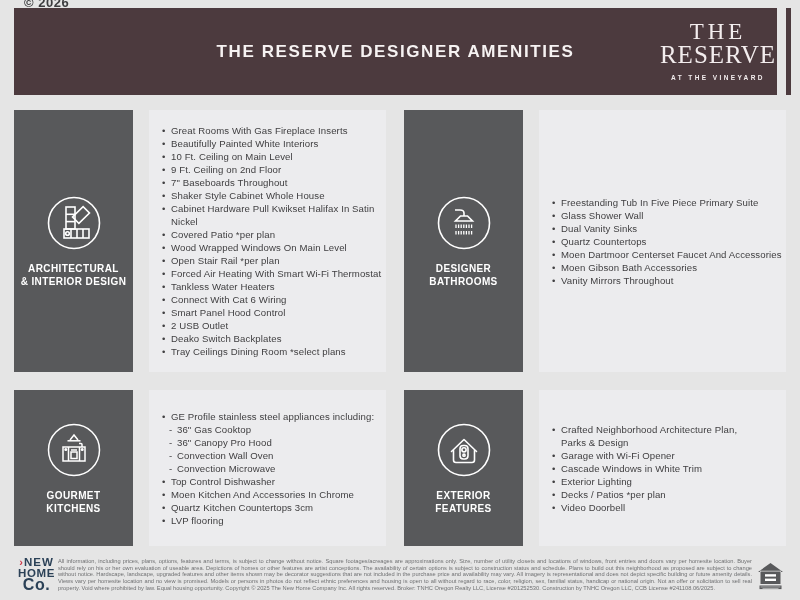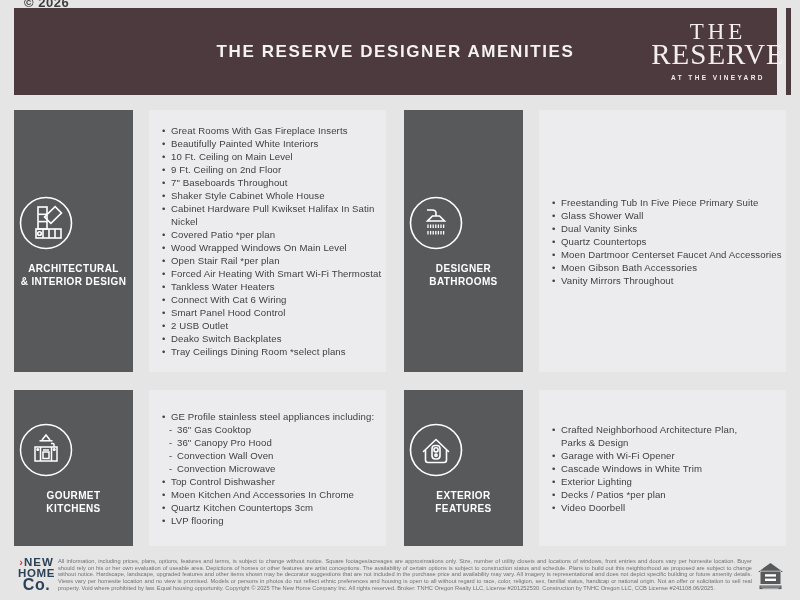--- a/index.html
+++ b/index.html
@@ -22,33 +22,33 @@
     position:absolute; left:50%; top:50%; transform:translate(-50%,-50%);
     color:#f6f2f2; font-size:17px; font-weight:bold; letter-spacing:1.6px;
     white-space:nowrap;
   }
   .brand-logo {
     position:absolute; right:1px; top:0; height:100%; width:116px;
     display:flex; flex-direction:column; align-items:center; justify-content:center;
     color:#f3edee; text-align:center;
   }
   .logo-the { font-family:"Liberation Serif", serif; font-size:23px; letter-spacing:4px; line-height:18px; }
-  .logo-reserve { font-family:"Liberation Serif", serif; font-size:29px; letter-spacing:1px; line-height:27px; }
+  .logo-reserve { font-family:"Liberation Serif", serif; font-size:25px; letter-spacing:1px; line-height:27px; }
   .logo-tagline { font-size:6.5px; font-weight:bold; letter-spacing:2.4px; margin-top:6px; }
   .header-accent { position:absolute; left:786px; top:8px; width:5px; height:87px; background:#4c3a3e; }
 
   
   .card { position:absolute; display:flex; }
   .card-1 { left:14px;  top:110px; width:372px; height:262px; }
   .card-2 { left:404px; top:110px; width:382px; height:262px; }
   .card-3 { left:14px;  top:390px; width:372px; height:156px; }
   .card-4 { left:404px; top:390px; width:382px; height:156px; }
   .card-side {
     width:119px; flex-shrink:0; background:#58595b; color:#ffffff;
-    display:flex; flex-direction:column; justify-content:center;
+    display:flex; flex-direction:column; align-items:center; justify-content:center;
     gap:11px; padding:6px 4px; text-align:center;
   }
   .card-icon svg { display:block; }
   .card-label { font-size:10px; font-weight:bold; letter-spacing:0.4px; line-height:13px; }
   .card-body {
     flex:1; background:#ececee; display:flex; align-items:center;
     padding:8px 2px 8px 13px;
     margin-left:16px;
   }
   .amenities { list-style:none; font-size:9.6px; color:#414042; line-height:13px; letter-spacing:0.1px; }

